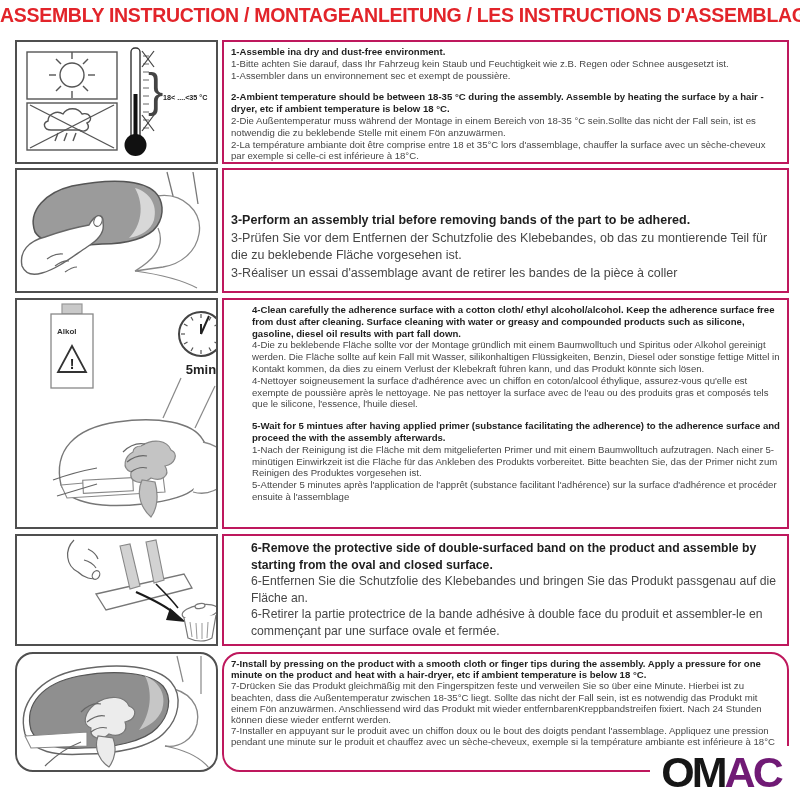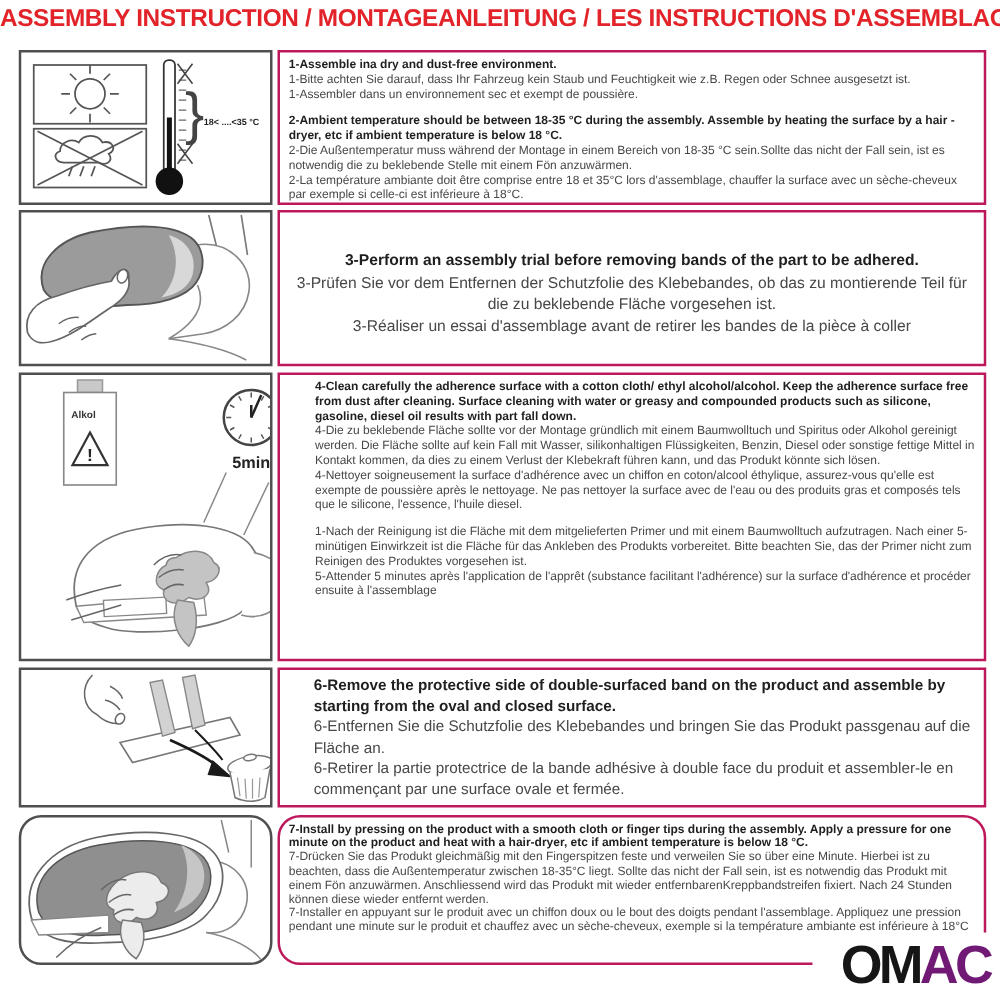--- a/index.html
+++ b/index.html
@@ -15,23 +15,23 @@
   .r3{top:298px;height:231px;padding-left:28px;}
   .r4{top:534px;height:112px;padding-left:27px;}
   .r5{top:652px;height:120px;border-radius:18px;}
   .step{margin:0 0 10px 0;}
   .step:last-child{margin-bottom:0;}
   .en{font-weight:bold;color:#1f1f1f;}
   .size-s{font-size:9.6px;line-height:11.8px;}
   .size-s5{font-size:9.6px;line-height:11.2px;}
   .size-m{font-size:12.2px;line-height:16.5px;}
   .size-l{font-size:12.5px;line-height:17.5px;}
-  .pad-top{padding-top:30px;text-align:center;}
+  .pad-top{padding-top:42px;}
   .logo{position:absolute;left:650px;top:746px;width:142px;height:52px;background:#fff;z-index:3;
-        display:flex;align-items:center;justify-content:flex-end;
+        display:flex;align-items:center;justify-content:center;
         font-weight:bold;font-size:43px;letter-spacing:-3px;line-height:1;}
   .logo .lk{color:#161616;}
   .logo .lr{color:#701a75;}
   svg{display:block;}
   svg text{font-family:"Liberation Sans","DejaVu Sans",sans-serif;}
 </style>
 </head>
 <body>
 
 <div class="page">
@@ -181,20 +181,21 @@
       </g>
     </svg>
   </div>
   <div class="txtbox r3 size-s">
     <div class="step">
       <div class="en">4-Clean carefully the adherence surface with a cotton cloth/ ethyl alcohol/alcohol. Keep the adherence surface free from dust after cleaning. Surface cleaning with water or greasy and compounded products such as silicone, gasoline, diesel oil results with part fall down.</div>
       <div>4-Die zu beklebende Fläche sollte vor der Montage gründlich mit einem Baumwolltuch und Spiritus oder Alkohol gereinigt werden. Die Fläche sollte auf kein Fall mit Wasser, silikonhaltigen Flüssigkeiten, Benzin, Diesel oder sonstige fettige Mittel in Kontakt kommen, da dies zu einem Verlust der Klebekraft führen kann, und das Produkt könnte sich lösen.</div>
       <div>4-Nettoyer soigneusement la surface d'adhérence avec un chiffon en coton/alcool éthylique, assurez-vous qu'elle est exempte de poussière après le nettoyage. Ne pas nettoyer la surface avec de l'eau ou des produits gras et composés tels que le silicone, l'essence, l'huile diesel.</div>
     </div>
     <div class="step">
+      <div class="en">5-Wait for 5 mintues after having applied primer (substance facilitating the adherence) to the adherence surface and proceed the with the assembly afterwards.</div>
       <div>1-Nach der Reinigung ist die Fläche mit dem mitgelieferten Primer und mit einem Baumwolltuch aufzutragen. Nach einer 5-minütigen Einwirkzeit ist die Fläche für das Ankleben des Produkts vorbereitet. Bitte beachten Sie, das der Primer nicht zum Reinigen des Produktes vorgesehen ist.</div>
       <div>5-Attender 5 minutes après l'application de l'apprêt (substance facilitant l'adhérence) sur la surface d'adhérence et procéder ensuite à l'assemblage</div>
     </div>
   </div>
 
   <div class="imgbox r4">
     <svg width="199" height="108" viewBox="0 0 199 108">
       <g stroke="#666" fill="#fff" stroke-width="1.2">
         <path d="M 30,4 C 20,14 22,30 34,36 C 40,42 48,44 54,42" fill="none"></path>
         <path d="M 40,24 q 8,2 12,8" fill="none"></path>

